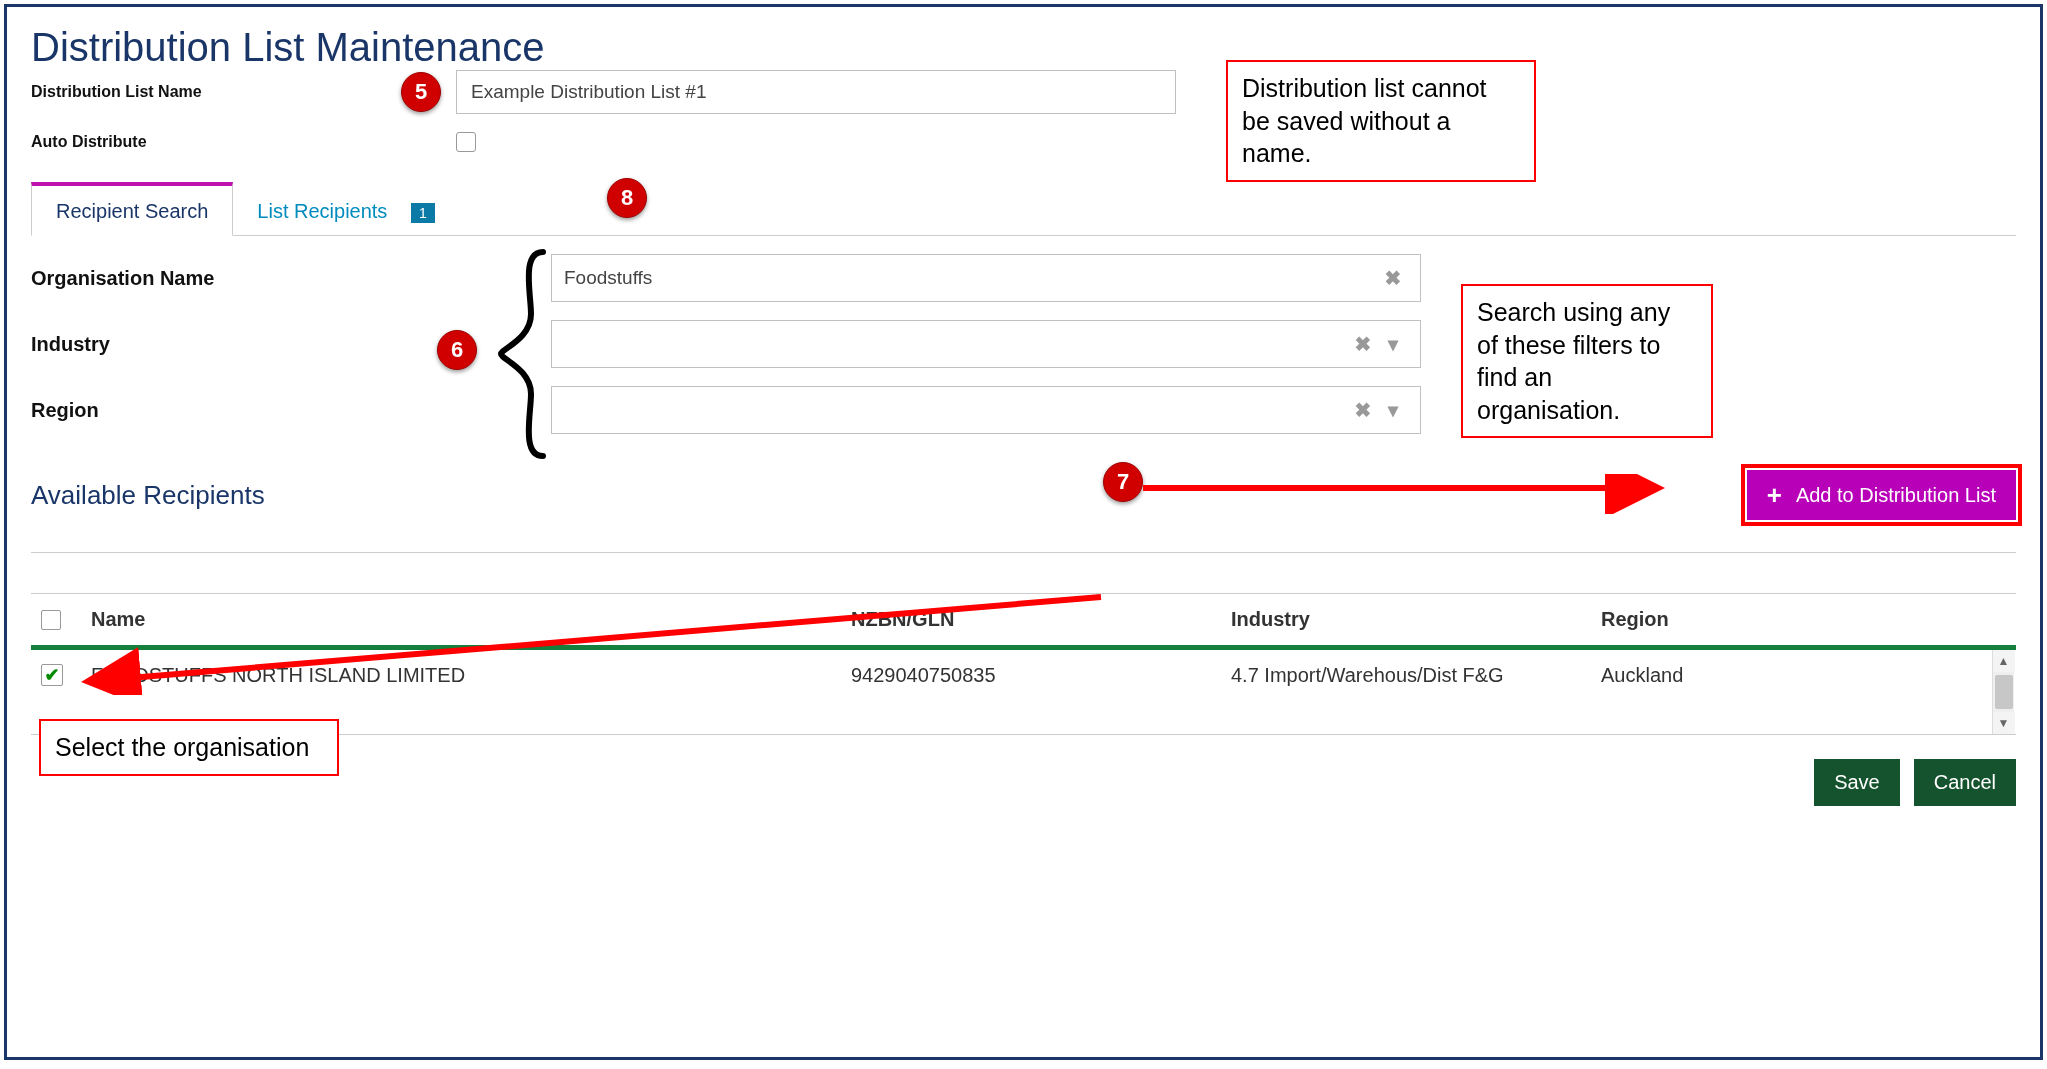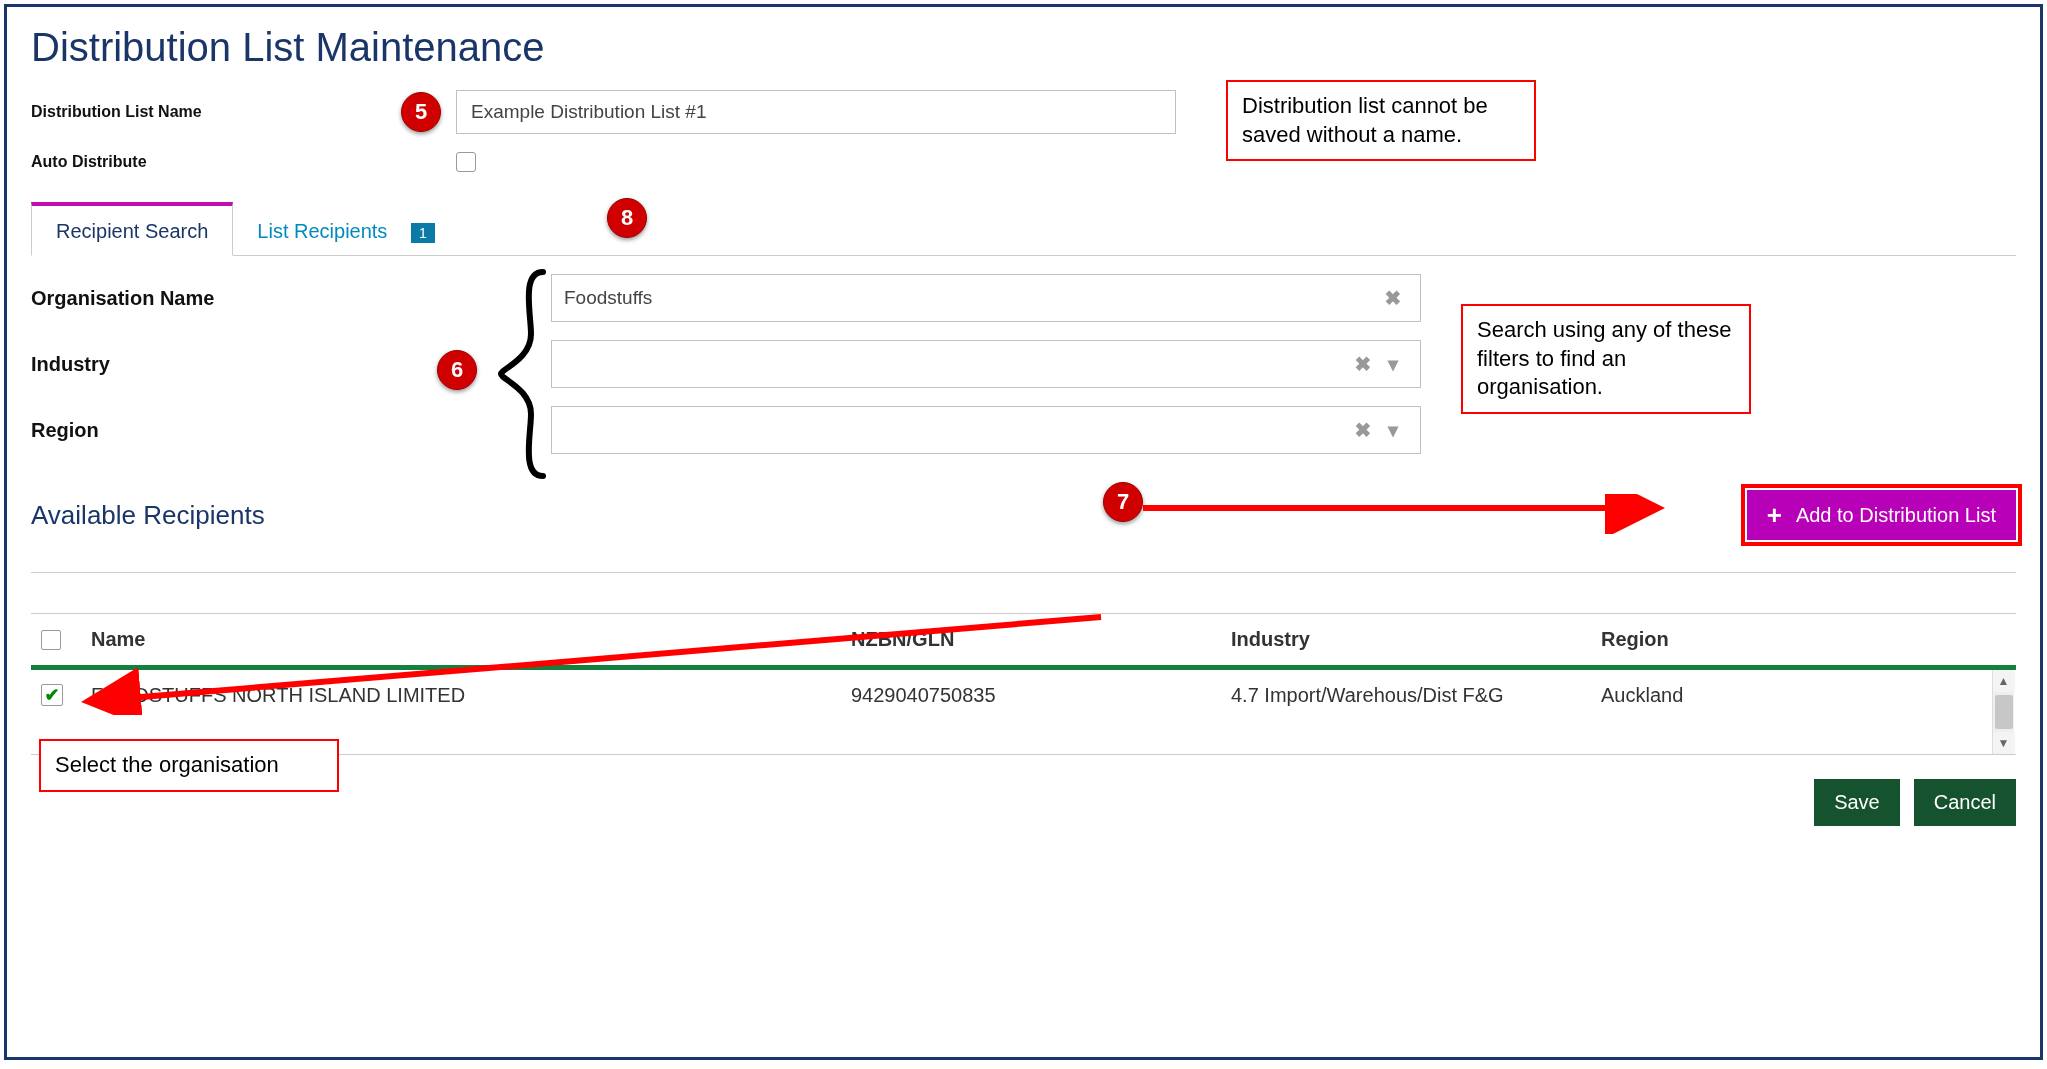--- a/index.html
+++ b/index.html
@@ -16,21 +16,20 @@
     border: 3px solid #1a3668;
     margin: 4px;
     padding: 18px 24px 20px 24px;
     position: relative;
     height: 1056px;
   }
   .page-title {
     color: #1a3668;
     font-size: 40px;
     font-weight: 400;
-    margin-bottom: 20px;
   }
   .form-row {
     display: flex;
     align-items: center;
     margin-bottom: 18px;
     position: relative;
   }
   .form-label {
     width: 340px;
     font-weight: bold;
@@ -64,21 +63,21 @@
     justify-content: center;
     font-size: 22px;
     font-weight: bold;
     box-shadow: 0 2px 4px rgba(0,0,0,0.4);
     border: 1px solid #a00000;
     position: absolute;
   }
   .callout-box {
     border: 2px solid #ff0000;
     padding: 10px 14px;
-    font-size: 22px;
+    font-size: 25px;
     color: #000;
     background: #fff;
     position: absolute;
     line-height: 1.3;
   }
 
   
   .tab-bar {
     display: flex;
     align-items: flex-end;
@@ -308,21 +307,21 @@
     <div class="callout-badge" style="left:576px; top:-4px;">8</div>
   </div>
 
   <div class="filter-block">
 
     <svg class="brace-svg" viewBox="0 0 64 220">
       <path d="M52 8 C30 8 40 50 40 70 C40 95 10 105 10 110 C10 115 40 125 40 150 C40 170 30 212 52 212" stroke="#000" stroke-width="6" fill="none" stroke-linecap="round"></path>
     </svg>
     <div class="callout-badge" style="left:406px; top:76px;">6</div>
 
-    <div class="callout-box" style="left:1430px; top:30px; width:290px;">Search using any of these filters to find an organisation.</div>
+    <div class="callout-box" style="left:1430px; top:30px; width:252px;">Search using any of these filters to find an organisation.</div>
 
     <div class="filter-row">
       <div class="filter-label">Organisation Name</div>
       <div class="filter-input-wrap">
         <input class="filter-input" value="Foodstuffs" style="">
         <span class="icon-btn">✖</span>
       </div>
     </div>
 
     <div class="filter-row">

